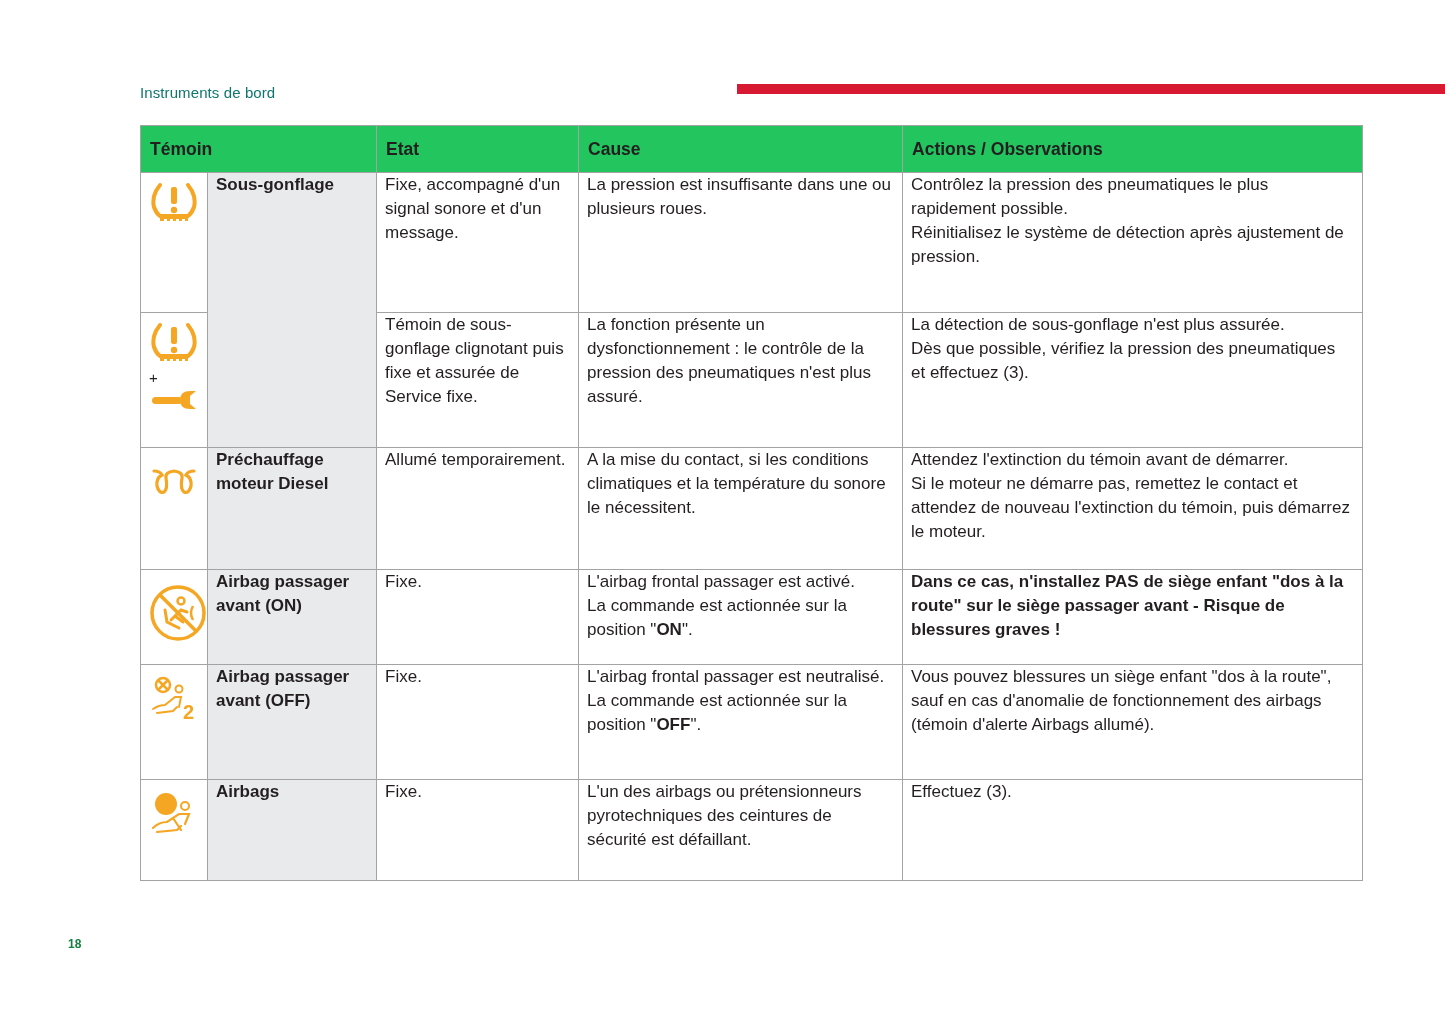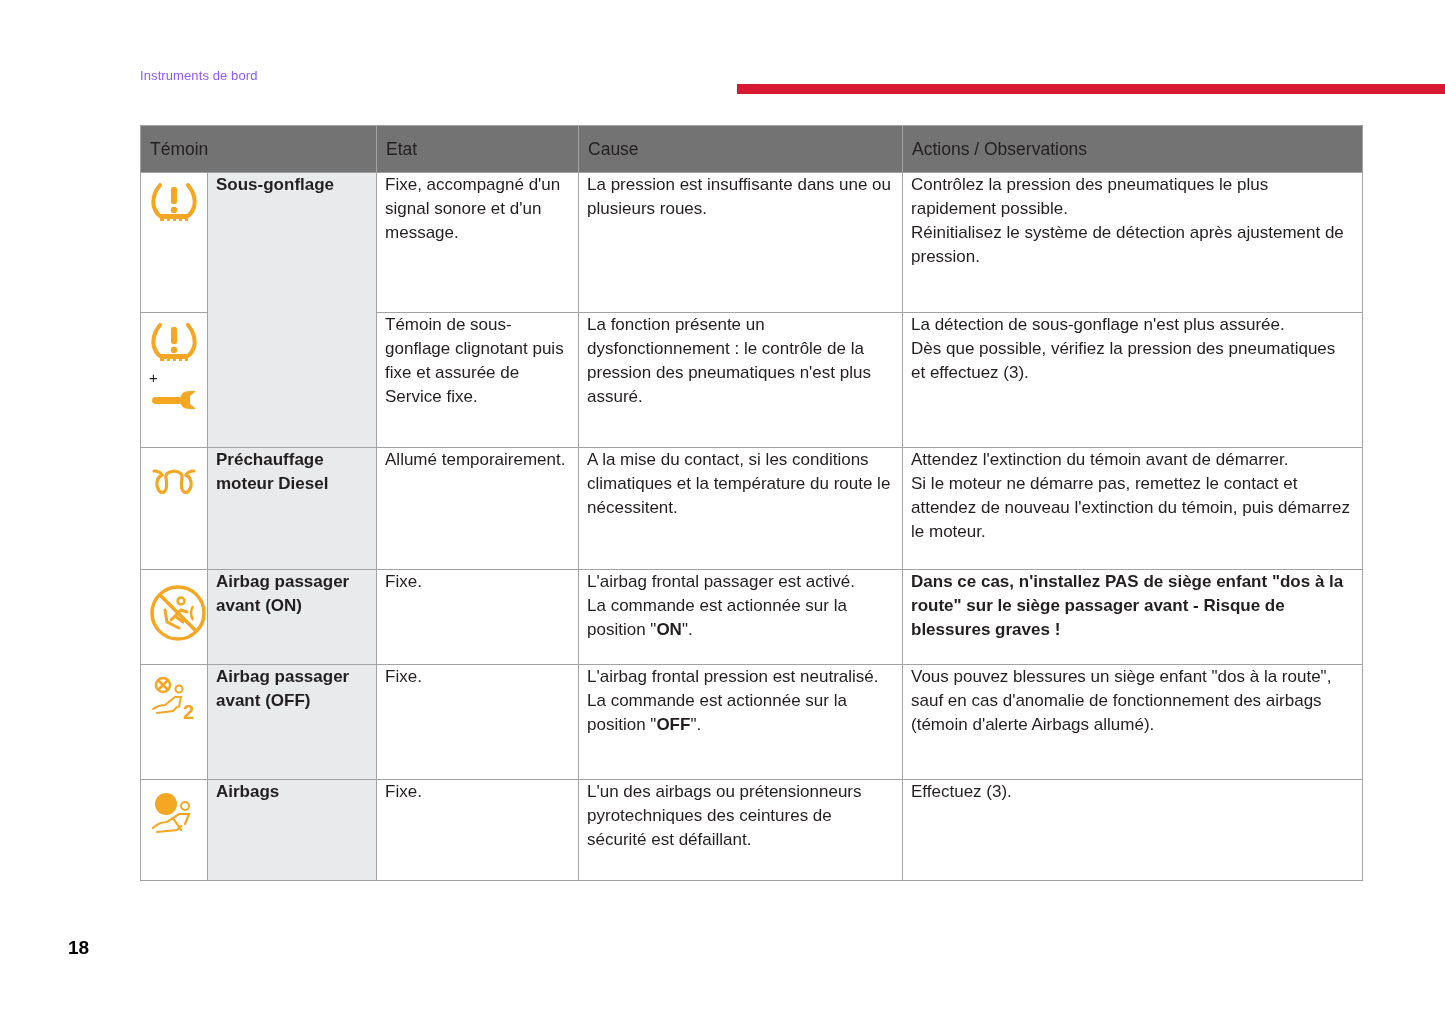--- a/index.html
+++ b/index.html
@@ -1,22 +1,22 @@
 <!DOCTYPE html>
 <html><head>
 <meta charset="utf-8">
 <style>
   html, body { margin: 0; padding: 0; background: #ffffff; }
   body { width: 1445px; height: 1019px; position: relative; overflow: hidden; font-family: "Liberation Sans", sans-serif; color: #231f20; }
-  .section-title { position: absolute; left: 140px; top: 68px; font-size: 13px; color: #8b5cf6; letter-spacing: 0.1px; }
+  .section-title { position: absolute; left: 140px; top: 84px; font-size: 15px; color: #0f766e; letter-spacing: 0.1px; }
   .red-bar { position: absolute; left: 737px; top: 84px; width: 708px; height: 10px; background: #d71a32; }
-  .page-number { position: absolute; left: 68px; top: 937px; font-size: 19px; font-weight: bold; color: #000000; }
+  .page-number { position: absolute; left: 68px; top: 937px; font-size: 12px; font-weight: bold; color: #15803d; }
   table.warn { position: absolute; left: 140px; top: 125px; border-collapse: collapse; table-layout: fixed; width: 1222px; }
   table.warn td, table.warn th { border: 1.5px solid #a3a3a3; vertical-align: top; font-size: 17px; line-height: 24px; padding: 0 8px; text-align: left; }
-  table.warn th { background: #737373; height: 46px; vertical-align: middle; font-weight: normal; font-size: 17.5px; padding-left: 9px; }
+  table.warn th { background: #22c55e; height: 46px; vertical-align: middle; font-weight: bold; font-size: 17.5px; padding-left: 9px; }
   td.icon-cell { text-align: center; padding: 0; }
   td.name-cell { background: #e9eaeb; font-weight: bold; padding-left: 9px; padding-top: 4px; }
   td.txt { padding-top: 4px; padding-left: 9px; }
   .bold { font-weight: bold; text-align: right; }
   .icon { display: block; margin: 0 auto; }
   .plus { display: block; font-size: 15px; line-height: 18px; color: #231f20; margin: 2px 0; }
 </style>
 </head>
 <body>
 
@@ -88,21 +88,21 @@
     <tr style="height:122px">
       <td class="icon-cell" style="padding-top:18px">
         <svg class="icon" width="44" height="30" viewBox="0 0 44 30">
           <g fill="none" stroke="#f5a623" stroke-width="3.2" stroke-linecap="round">
             <path d="M2 5 Q8 5 10 9 Q4 12 5 20 Q7 28 12 26 Q16 23 14 12 Q13 6 22 5 Q31 6 30 12 Q28 23 32 26 Q37 28 39 20 Q40 12 34 9 Q36 5 42 5"></path>
           </g>
         </svg>
       </td>
       <td class="name-cell">Préchauffage moteur Diesel</td>
       <td class="txt">Allumé temporairement.</td>
-      <td class="txt">A la mise du contact, si les conditions climatiques et la température du route le nécessitent.</td>
+      <td class="txt">A la mise du contact, si les conditions climatiques et la température du sonore le nécessitent.</td>
       <td class="txt">
         <div>Attendez l'extinction du témoin avant de démarrer.</div>
         <div>Si le moteur ne démarre pas, remettez le contact et attendez de nouveau l'extinction du témoin, puis démarrez le moteur.</div>
       </td>
     </tr>
 
     <tr style="height:95px">
       <td class="icon-cell" style="padding-top:14px">
         <svg class="icon" width="58" height="58" viewBox="0 0 58 58">
           <circle cx="29" cy="29" r="26" fill="none" stroke="#f5a623" stroke-width="3.5"></circle>
@@ -127,21 +127,21 @@
           <circle cx="14" cy="10" r="7" fill="none" stroke="#f5a623" stroke-width="2.5"></circle>
           <path d="M9 5 L19 15 M19 5 L9 15" stroke="#f5a623" stroke-width="2.5"></path>
           <circle cx="30" cy="14" r="3.5" fill="none" stroke="#f5a623" stroke-width="2"></circle>
           <path d="M4 34 Q10 30 16 30 L26 22 L32 22 L30 32 M8 38 L24 36 L28 32" fill="none" stroke="#f5a623" stroke-width="2" stroke-linecap="round"></path>
           <text x="34" y="44" font-family="Liberation Sans, sans-serif" font-weight="bold" font-size="20" fill="#f5a623">2</text>
         </svg>
       </td>
       <td class="name-cell">Airbag passager avant (OFF)</td>
       <td class="txt">Fixe.</td>
       <td class="txt">
-        <div>L'airbag frontal pression est neutralisé.</div>
+        <div>L'airbag frontal passager est neutralisé.</div>
         <div><span>La commande est actionnée sur la position "</span><span class="bold">OFF</span><span>".</span></div>
       </td>
       <td class="txt">Vous pouvez blessures un siège enfant "dos à la route", sauf en cas d'anomalie de fonctionnement des airbags (témoin d'alerte Airbags allumé).</td>
     </tr>
 
     <tr style="height:101px">
       <td class="icon-cell" style="padding-top:10px">
         <svg class="icon" width="50" height="46" viewBox="0 0 50 46">
           <circle cx="17" cy="14" r="11" fill="#f5a623"></circle>
           <circle cx="36" cy="16" r="4" fill="none" stroke="#f5a623" stroke-width="2"></circle>

